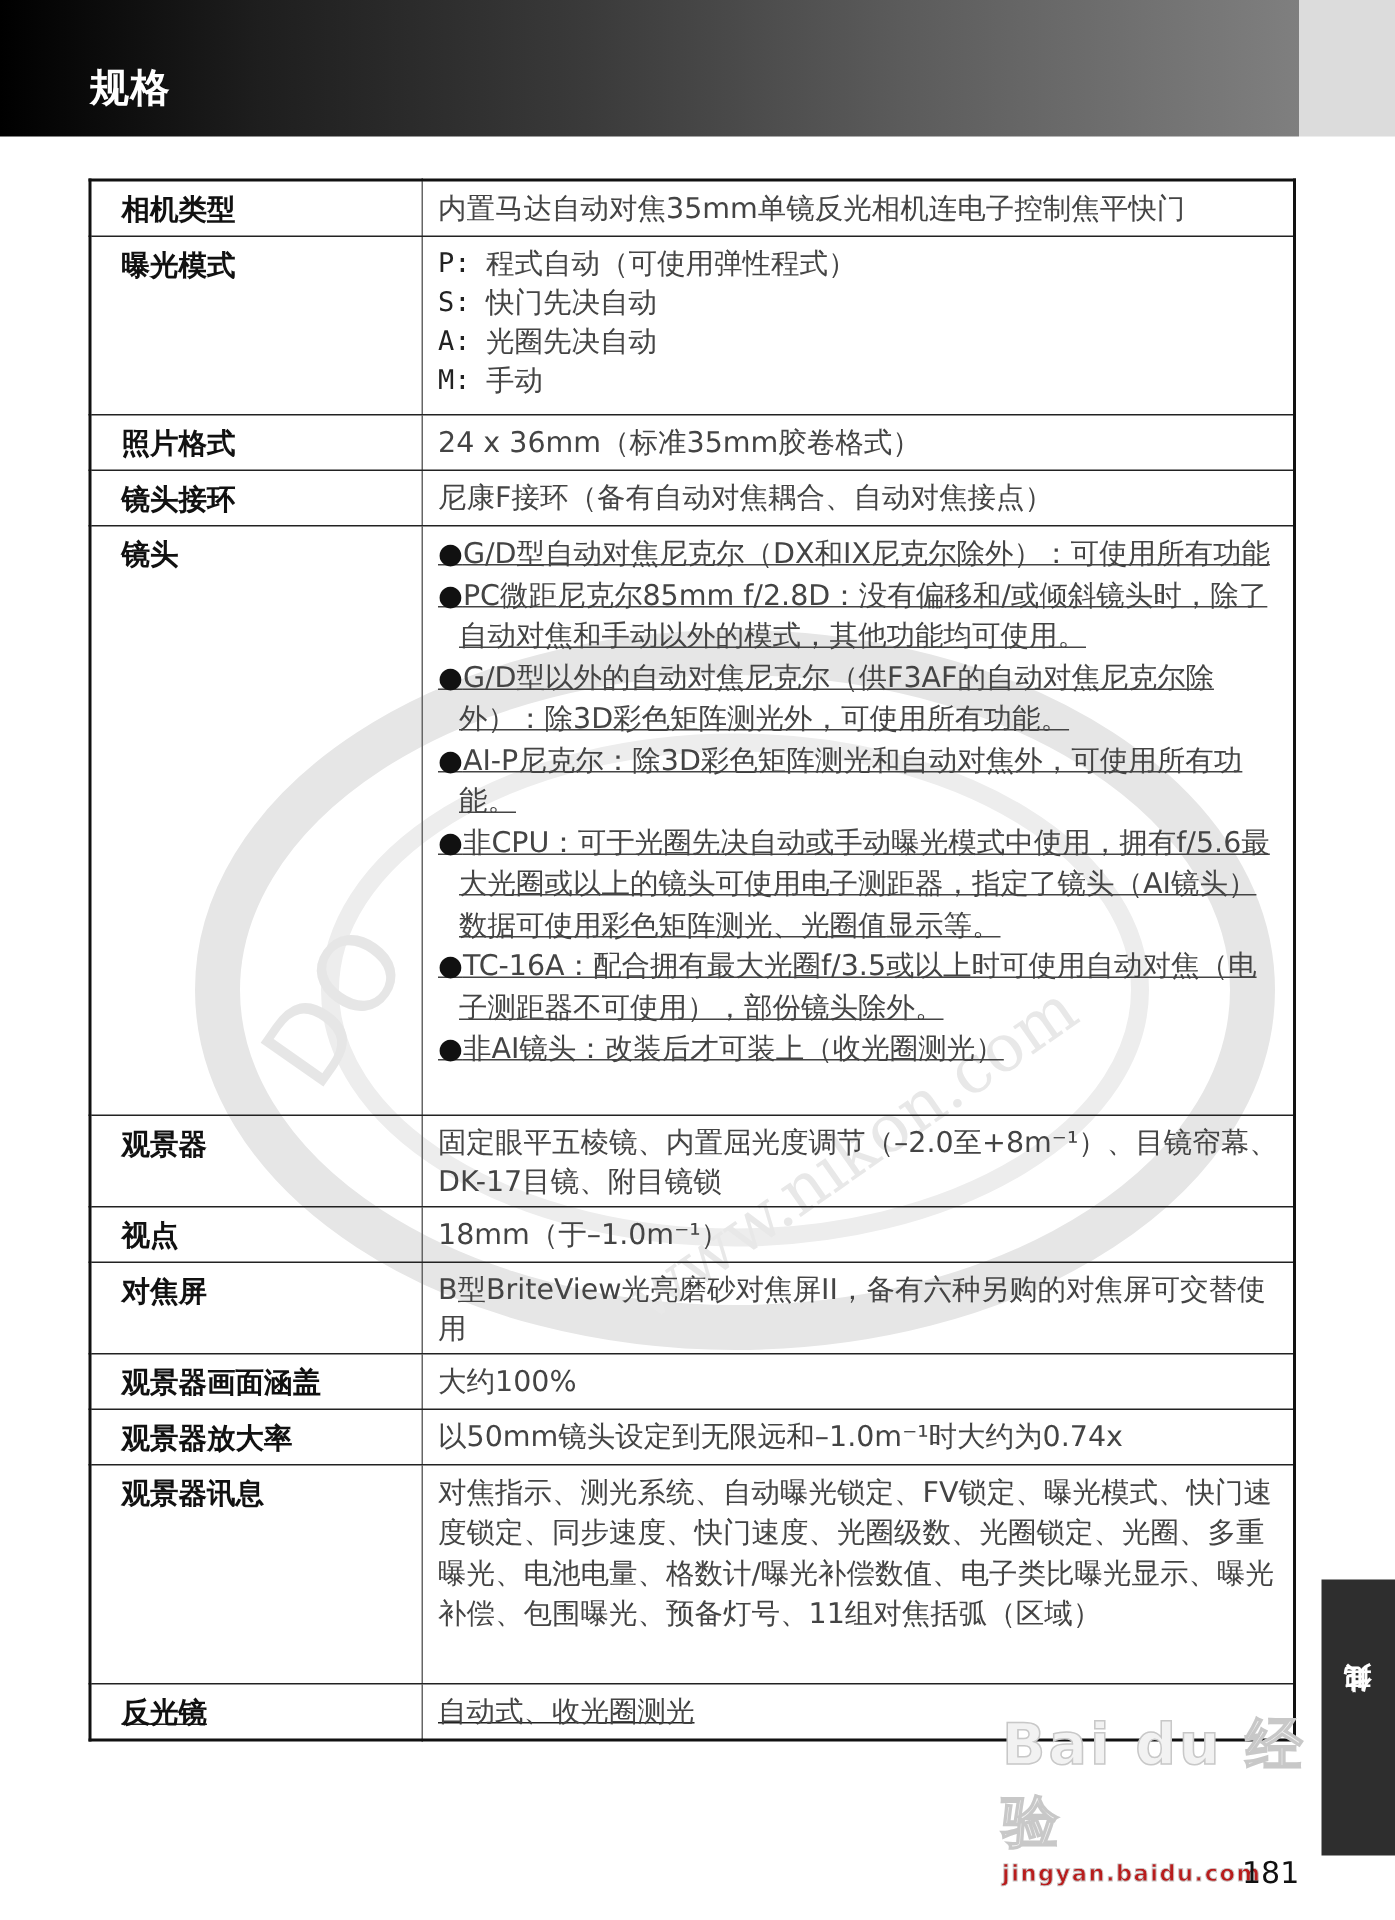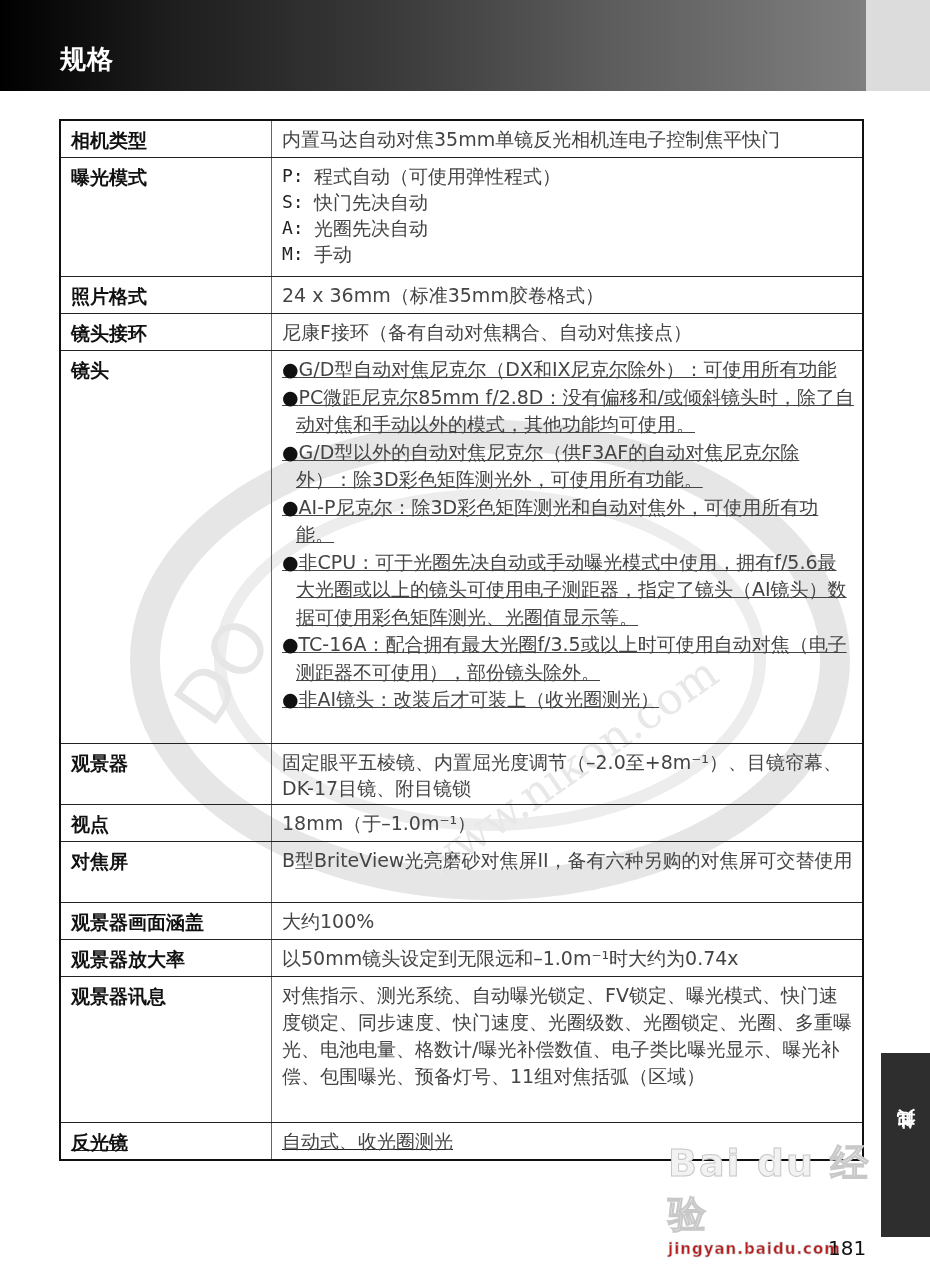--- a/index.html
+++ b/index.html
@@ -29,21 +29,21 @@
     table.spec {
       position: absolute; left: 59px; top: 119px; width: 805px;
       border-collapse: collapse; table-layout: fixed;
       border: 2px solid #111;
     }
     table.spec td {
       border-top: 1.5px solid #222; border-bottom: 1.5px solid #222;
       vertical-align: top; padding: 0;
     }
     table.spec td.label {
-      width: 200px; padding: 6px 0 4px 10px;
+      width: 200px; padding: 6px 0 4px 20px;
       font-size: 19px; font-weight: bold; color: #111;
       border-right: 1.5px solid #666;
       line-height: 26px;
     }
     table.spec td.value {
       padding: 5px 8px 3px 10px;
       font-size: 19px; color: #444; line-height: 26px;
     }
     .mode-line { display: flex; }
     .mode-key { width: 32px; color: #222; font-family: "DejaVu Sans Mono", monospace; font-size: 18px; }

